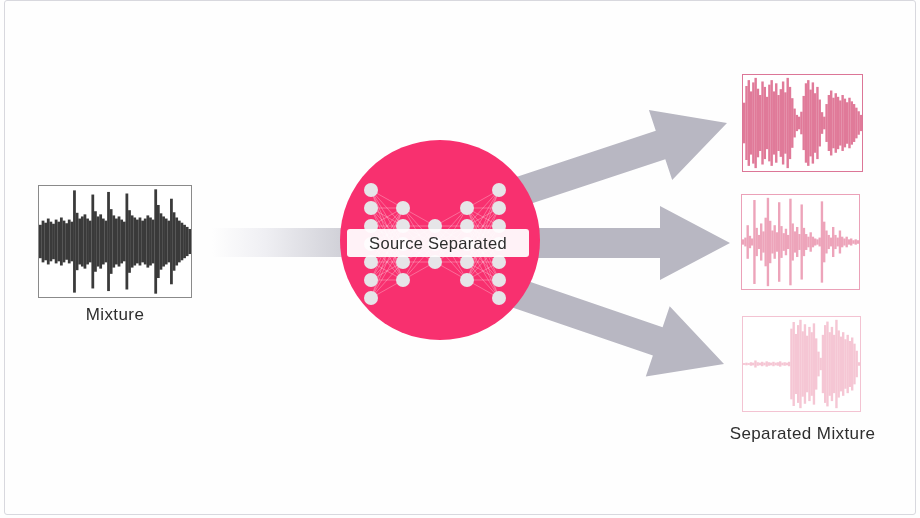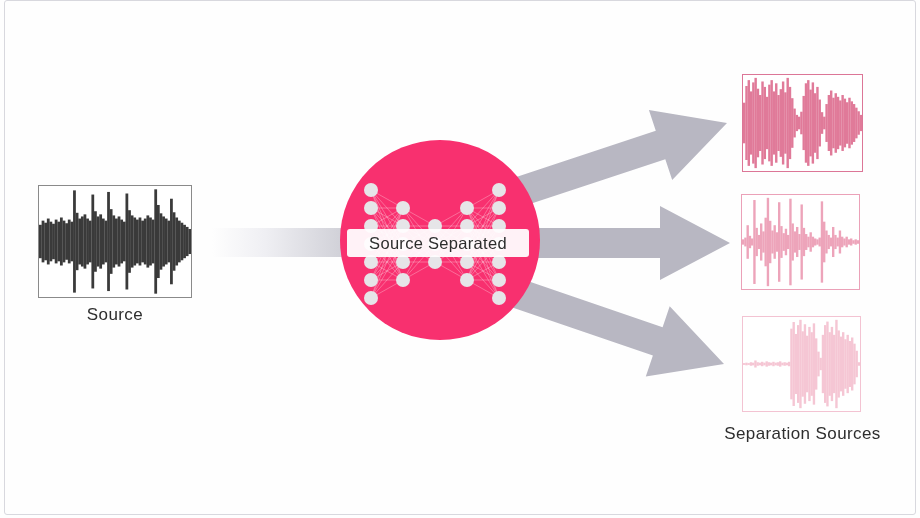--- a/index.html
+++ b/index.html
@@ -117,21 +117,21 @@
           <rect x="51" y="23.68" width="1.06" height="52.64"></rect>
           <rect x="52" y="28.38" width="1.06" height="43.24"></rect>
           <rect x="53" y="31.20" width="1.06" height="37.60"></rect>
           <rect x="54" y="33.08" width="1.06" height="33.84"></rect>
           <rect x="55" y="34.96" width="1.06" height="30.08"></rect>
           <rect x="56" y="36.84" width="1.06" height="26.32"></rect>
           <rect x="57" y="38.72" width="1.06" height="22.56"></rect>
         </g>
       </svg>
   </div>
-  <div class="caption mixture-caption">Source</div>
+  <div class="caption mixture-caption">Mixture</div>
 
   <div class="circle" id="circle" style="background: rgb(248, 48, 111);">
     <svg id="nn" viewBox="0 0 200 200">
         <g stroke="rgba(255,255,255,0.42)" stroke-width="0.7">
           <line x1="31" y1="50" x2="63" y2="68"></line>
           <line x1="31" y1="50" x2="63" y2="86"></line>
           <line x1="31" y1="50" x2="63" y2="104"></line>
           <line x1="31" y1="50" x2="63" y2="122"></line>
           <line x1="31" y1="50" x2="63" y2="140"></line>
           <line x1="31" y1="68" x2="63" y2="68"></line>
@@ -430,15 +430,15 @@
           <rect x="45" y="23.68" width="1.06" height="52.64"></rect>
           <rect x="46" y="18.98" width="1.06" height="62.04"></rect>
           <rect x="47" y="25.56" width="1.06" height="48.88"></rect>
           <rect x="48" y="21.80" width="1.06" height="56.40"></rect>
           <rect x="49" y="28.38" width="1.06" height="43.24"></rect>
           <rect x="50" y="35.90" width="1.06" height="28.20"></rect>
           <rect x="51" y="48.12" width="1.06" height="3.76"></rect>
         </g>
       </svg>
   </div>
-  <div class="caption sep-caption">Separation Sources</div>
+  <div class="caption sep-caption">Separated Mixture</div>
 
 </div>
 
 </body></html>

